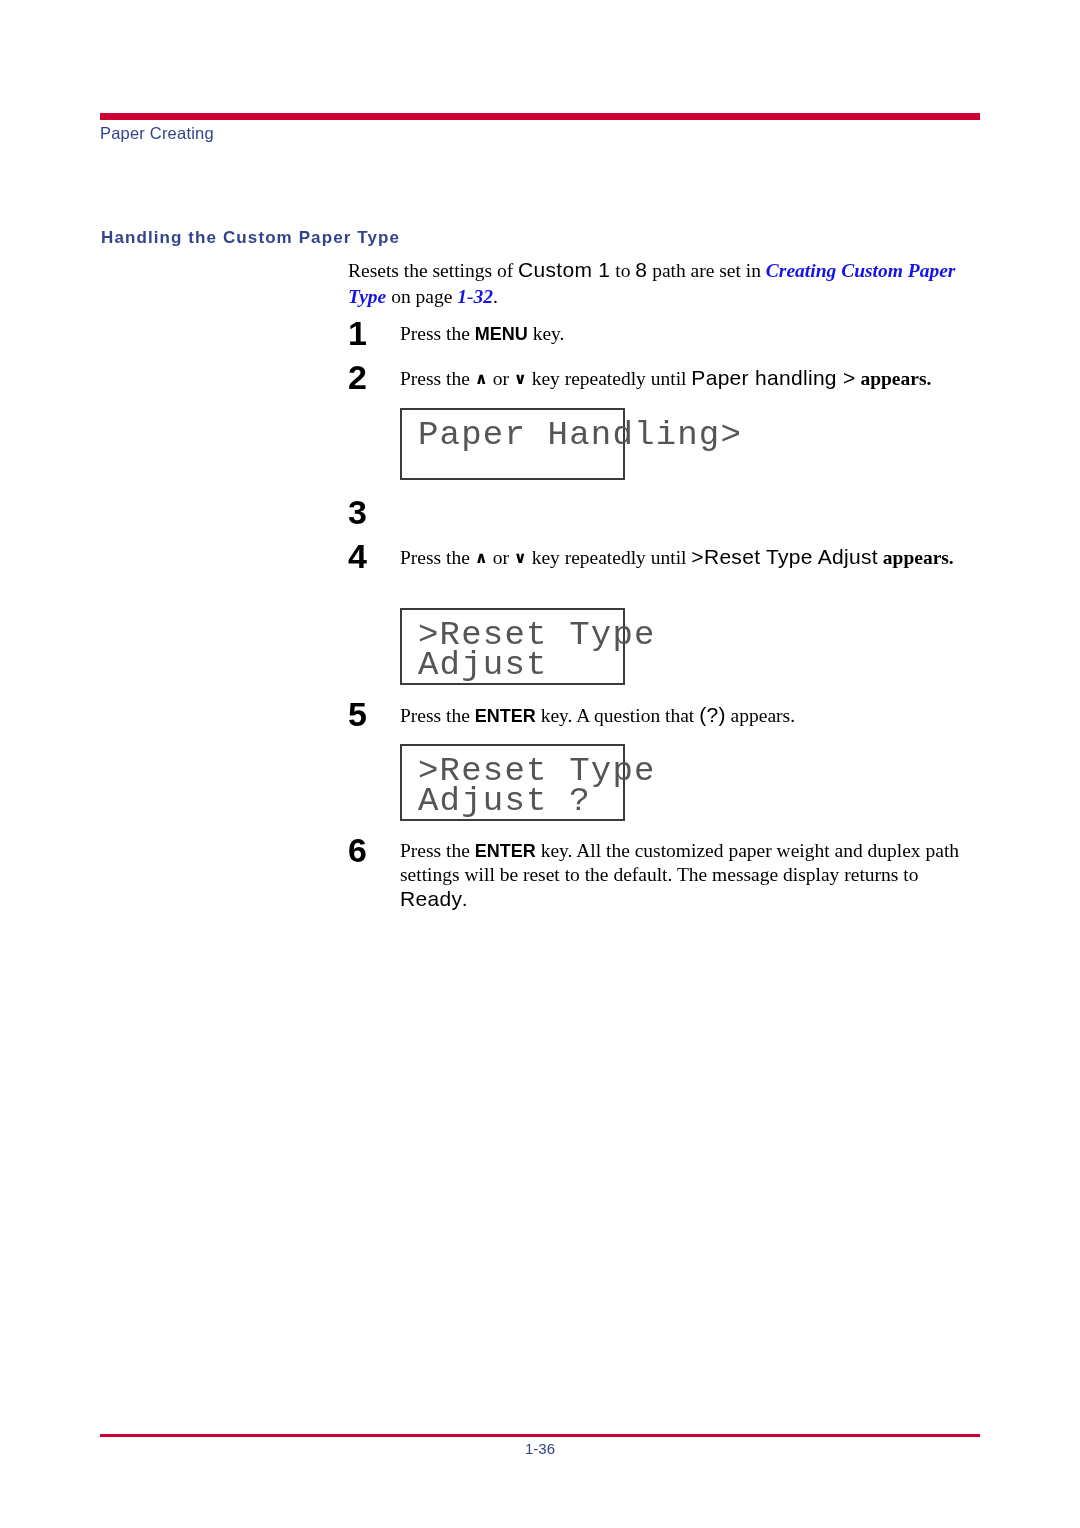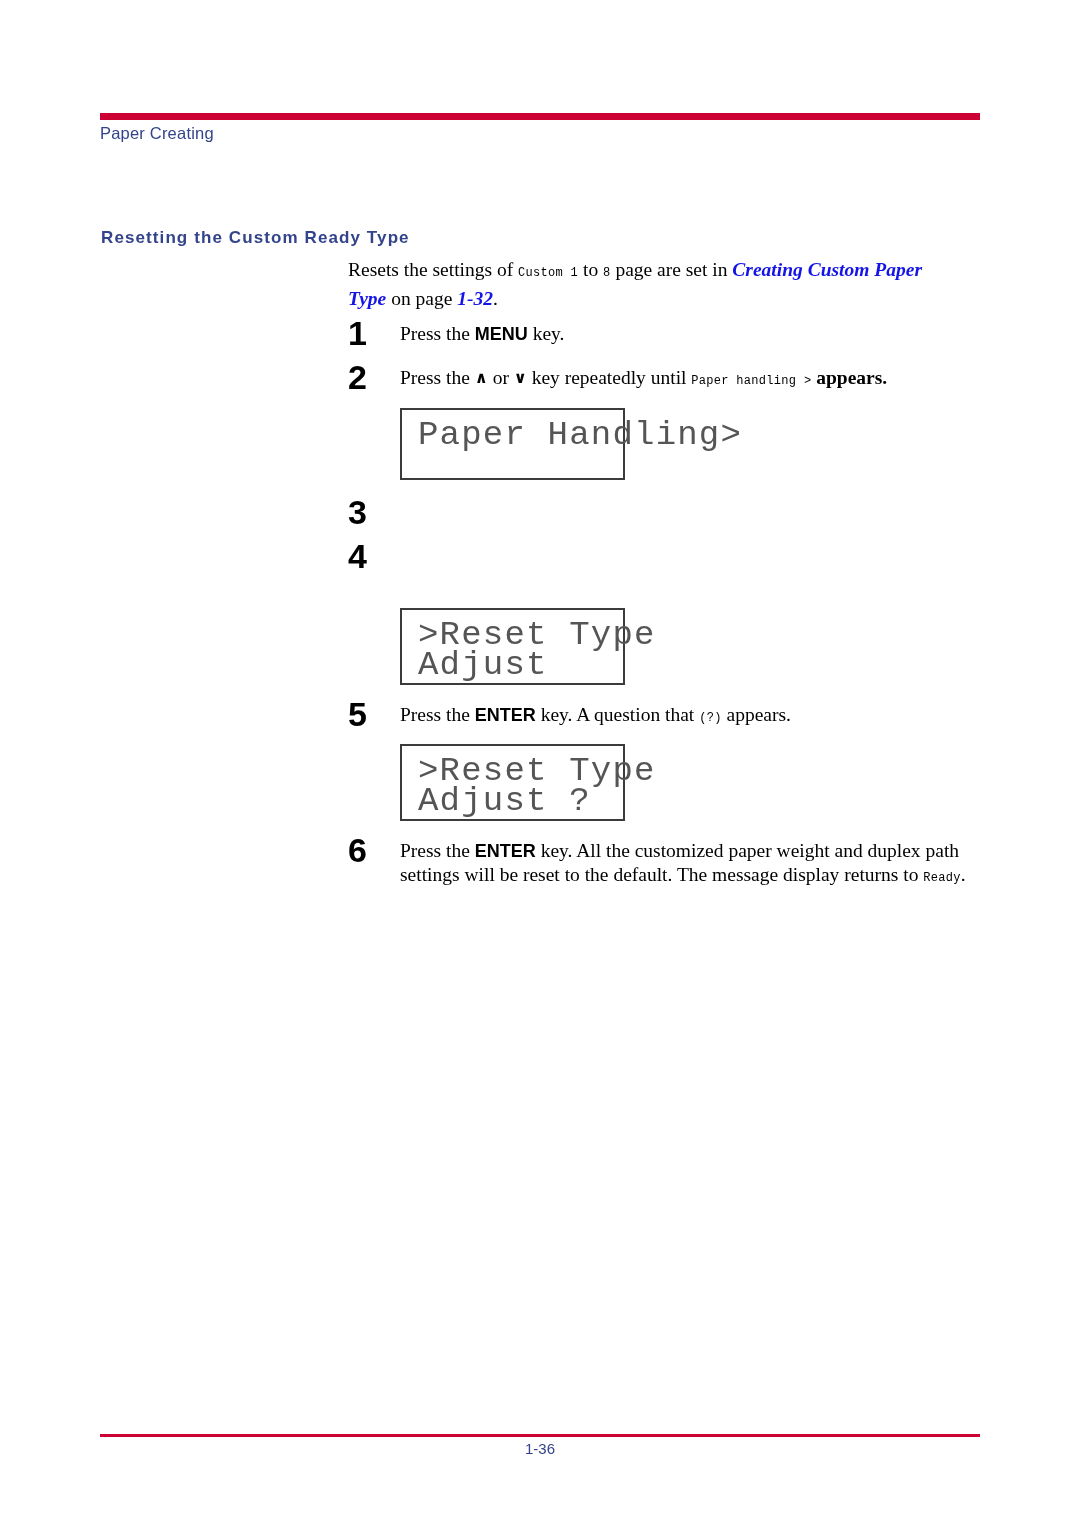--- a/index.html
+++ b/index.html
@@ -59,22 +59,22 @@
   
   .intro {
     position: absolute;
     left: 348px;
     top: 257px;
     width: 610px;
     font-size: 19.5px;
     line-height: 26px;
   }
   .mono {
-    font-family: Liberation Mono, monospace;
-    font-size: 12px;
+    font-family: Liberation Sans, sans-serif;
+    font-size: 21px;
     letter-spacing: 0.3px;
   }
   .xref {
     color: #1414E6;
     font-weight: bold;
     font-style: italic;
   }
 
   
   .step {
@@ -159,44 +159,45 @@
   }
 </style>
 </head>
 <body>
 
 <div class="page">
 
   <div class="header-rule"></div>
   <div class="header-title">Paper Creating</div>
 
-  <div class="section-heading">Resetting the Custom Ready Type</div>
+  <div class="section-heading">Handling the Custom Paper Type</div>
 
   <div class="intro">
-    <span>Resets the settings of </span><span class="mono">Custom 1</span><span> to </span><span class="mono">8</span><span> page are set in </span><span class="xref">Creating Custom Paper Type</span><span> on page </span><span class="xref">1-32</span><span>.</span>
+    <span>Resets the settings of </span><span class="mono">Custom 1</span><span> to </span><span class="mono">8</span><span> path are set in </span><span class="xref">Creating Custom Paper Type</span><span> on page </span><span class="xref">1-32</span><span>.</span>
   </div>
 
   <div class="step step-1">
     <div class="step-num">1</div>
     <div class="step-body"><span>Press the </span><span class="kbd">MENU</span><span> key.</span></div>
   </div>
 
   <div class="step step-2">
     <div class="step-num">2</div>
     <div class="step-body"><span>Press the </span><span class="chev">∧</span><span> or </span><span class="chev">∨</span><span> key repeatedly until </span><span class="mono">Paper handling &gt;</span><span class="bold-serif"> appears.</span></div>
   </div>
 
   <div class="lcd lcd-1"><span>Paper Handling&gt;</span></div>
 
   <div class="step step-3">
     <div class="step-num">3</div>
   </div>
 
   <div class="step step-4">
     <div class="step-num">4</div>
+    <div class="step-body"><span>Press the </span><span class="chev">∧</span><span> or </span><span class="chev">∨</span><span> key repeatedly until </span><span class="mono">&gt;Reset Type Adjust</span><span class="bold-serif"> appears.</span></div>
   </div>
 
   <div class="lcd lcd-2"><span>&gt;Reset Type</span>
 <span>Adjust</span></div>
 
   <div class="step step-5">
     <div class="step-num">5</div>
     <div class="step-body"><span>Press the </span><span class="kbd">ENTER</span><span> key. A question that </span><span class="mono">(?)</span><span> appears.</span></div>
   </div>
 

